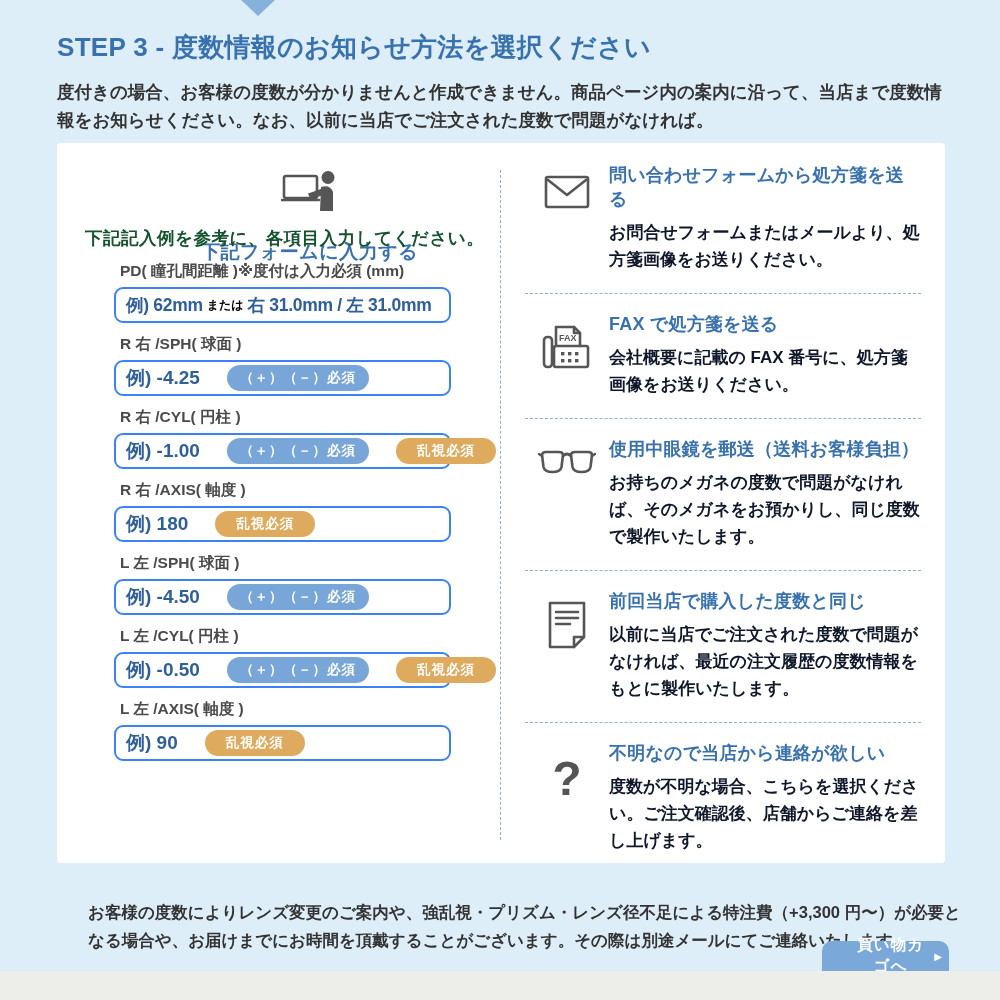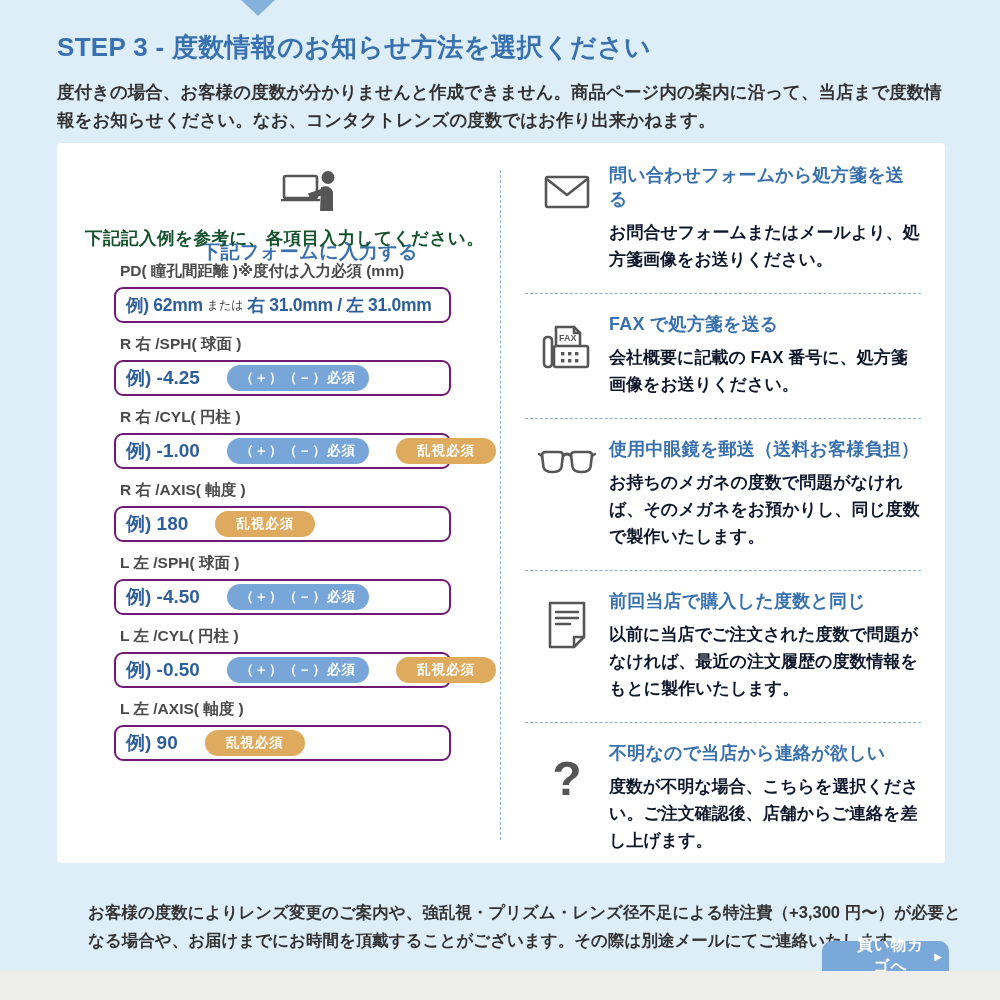--- a/index.html
+++ b/index.html
@@ -27,26 +27,26 @@
     background:#fff;border-radius:4px;display:flex;box-sizing:border-box;
   }
   
   .col-left{width:443px;box-sizing:border-box;padding:26px 0 0 28px;flex:none;}
   .form-header{display:flex;align-items:center;gap:24px;margin-left:34px;height:48px;flex-direction:column;}
   .form-title{font-size:19px;font-weight:bold;color:#3871ae;letter-spacing:.5px;}
   .form-subtitle{margin-top:9px;font-size:17.5px;font-weight:600;color:#14532d;letter-spacing:.5px;}
   .fields{margin-left:29px;margin-top:8px;width:337px;}
   .field-label{font-size:15.5px;font-weight:bold;color:#4a4a4a;margin:11px 0 5px 6px;}
   .field-box{
-    height:36px;background:#fff;border:2px solid #701a75;border-radius:9px;
+    height:36px;background:#fff;border:2px solid #3b82f6;border-radius:9px;
     display:flex;align-items:center;padding:0 10px;box-sizing:border-box;white-space:nowrap;
   }
   .ex{color:#2e5f9b;font-weight:bold;font-size:19px;}
   .field-box.wide .ex{font-size:17.5px;letter-spacing:-.3px;}
-  .ex-sm{color:#404040;font-weight:normal;font-size:12px;margin:0 4px;}
+  .ex-sm{color:#000000;font-weight:bold;font-size:12px;margin:0 4px;}
   .badge{
     display:inline-block;border-radius:14px;color:#fff;font-weight:bold;
     font-size:13.5px;padding:4px 13px;margin-left:27px;letter-spacing:1px;white-space:nowrap;
   }
   .badge.blue{background:#78a6d8;}
   .badge.orange{background:#deaa5e;padding:4px 21px;}
   .form-note{margin:22px 0 0 0;font-size:17px;line-height:27px;font-weight:600;color:#333;width:402px;}
   
   .divider-v{width:0;border-left:1px dashed #8cb1d1;margin:27px 0 23px;flex:none;}
   
@@ -74,21 +74,21 @@
   .bottom-strip{position:absolute;left:0;top:971px;width:1000px;height:29px;background:#edeee9;}
   svg .st{stroke:#565656;fill:none;stroke-width:2.6;stroke-linejoin:round;stroke-linecap:round;}
   svg .fl{fill:#565656;}
 </style>
 </head>
 <body>
 
 <div class="triangle"></div>
 
 <h1 class="step-title">STEP 3 - 度数情報のお知らせ方法を選択ください</h1>
-<p class="intro">度付きの場合、お客様の度数が分かりませんと作成できません。商品ページ内の案内に沿って、当店まで度数情報をお知らせください。なお、コンタクトレンズの度数ではお作り出来かねます。</p>
+<p class="intro">度付きの場合、お客様の度数が分かりませんと作成できません。商品ページ内の案内に沿って、当店まで度数情報をお知らせください。なお、以前に当店でご注文された度数で問題がなければ。</p>
 
 <div class="card">
 
   <div class="col-left">
     <div class="form-header">
       <span>
         <svg width="58" height="42" viewBox="0 0 58 42">
           <rect class="st" x="3" y="7" width="33" height="22" rx="2"></rect>
           <path class="st" d="M1 31 h37"></path>
           <circle class="fl" cx="47" cy="8.5" r="6.5"></circle>

